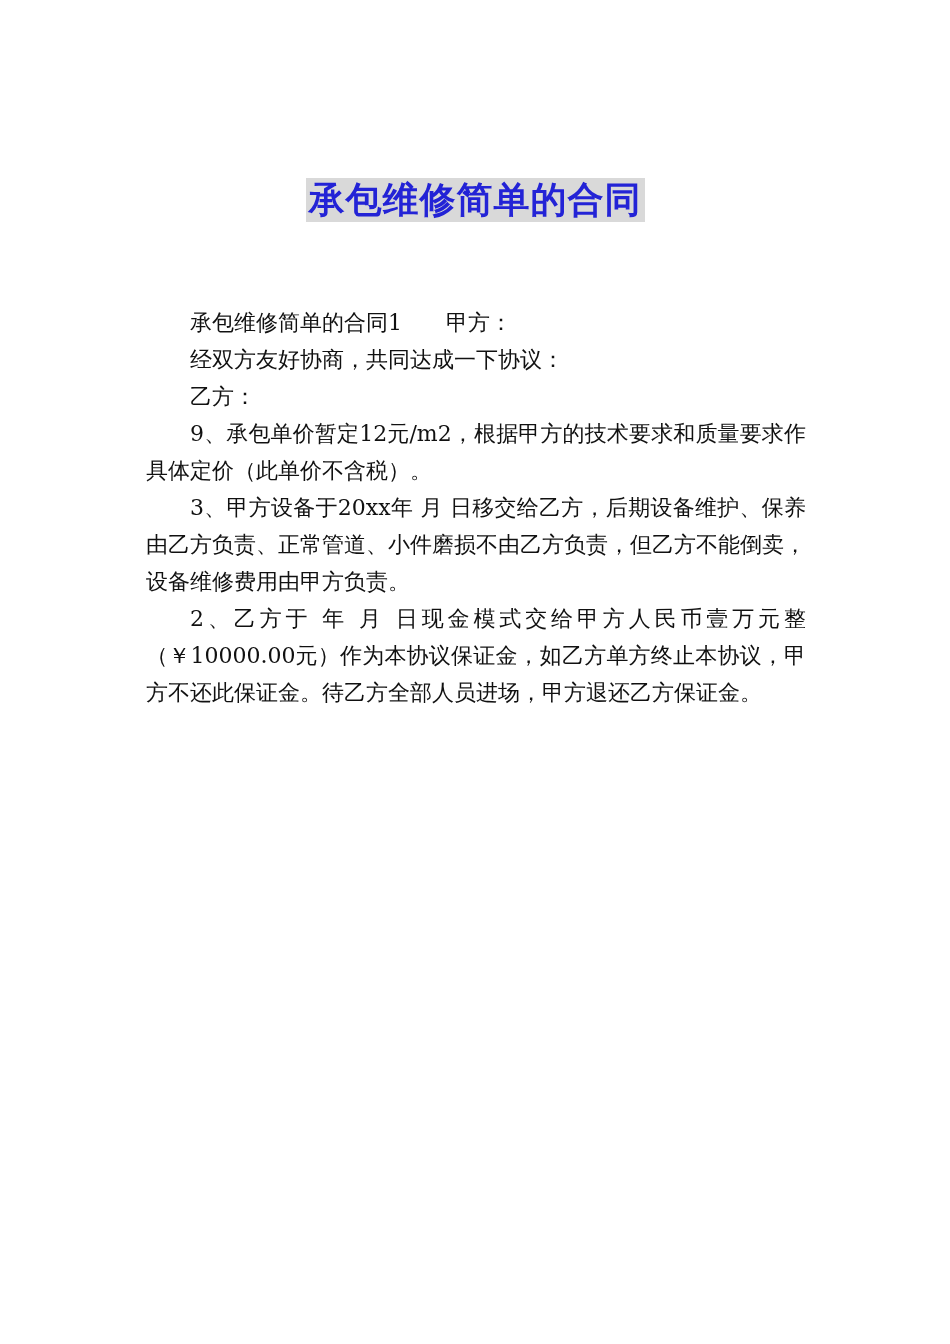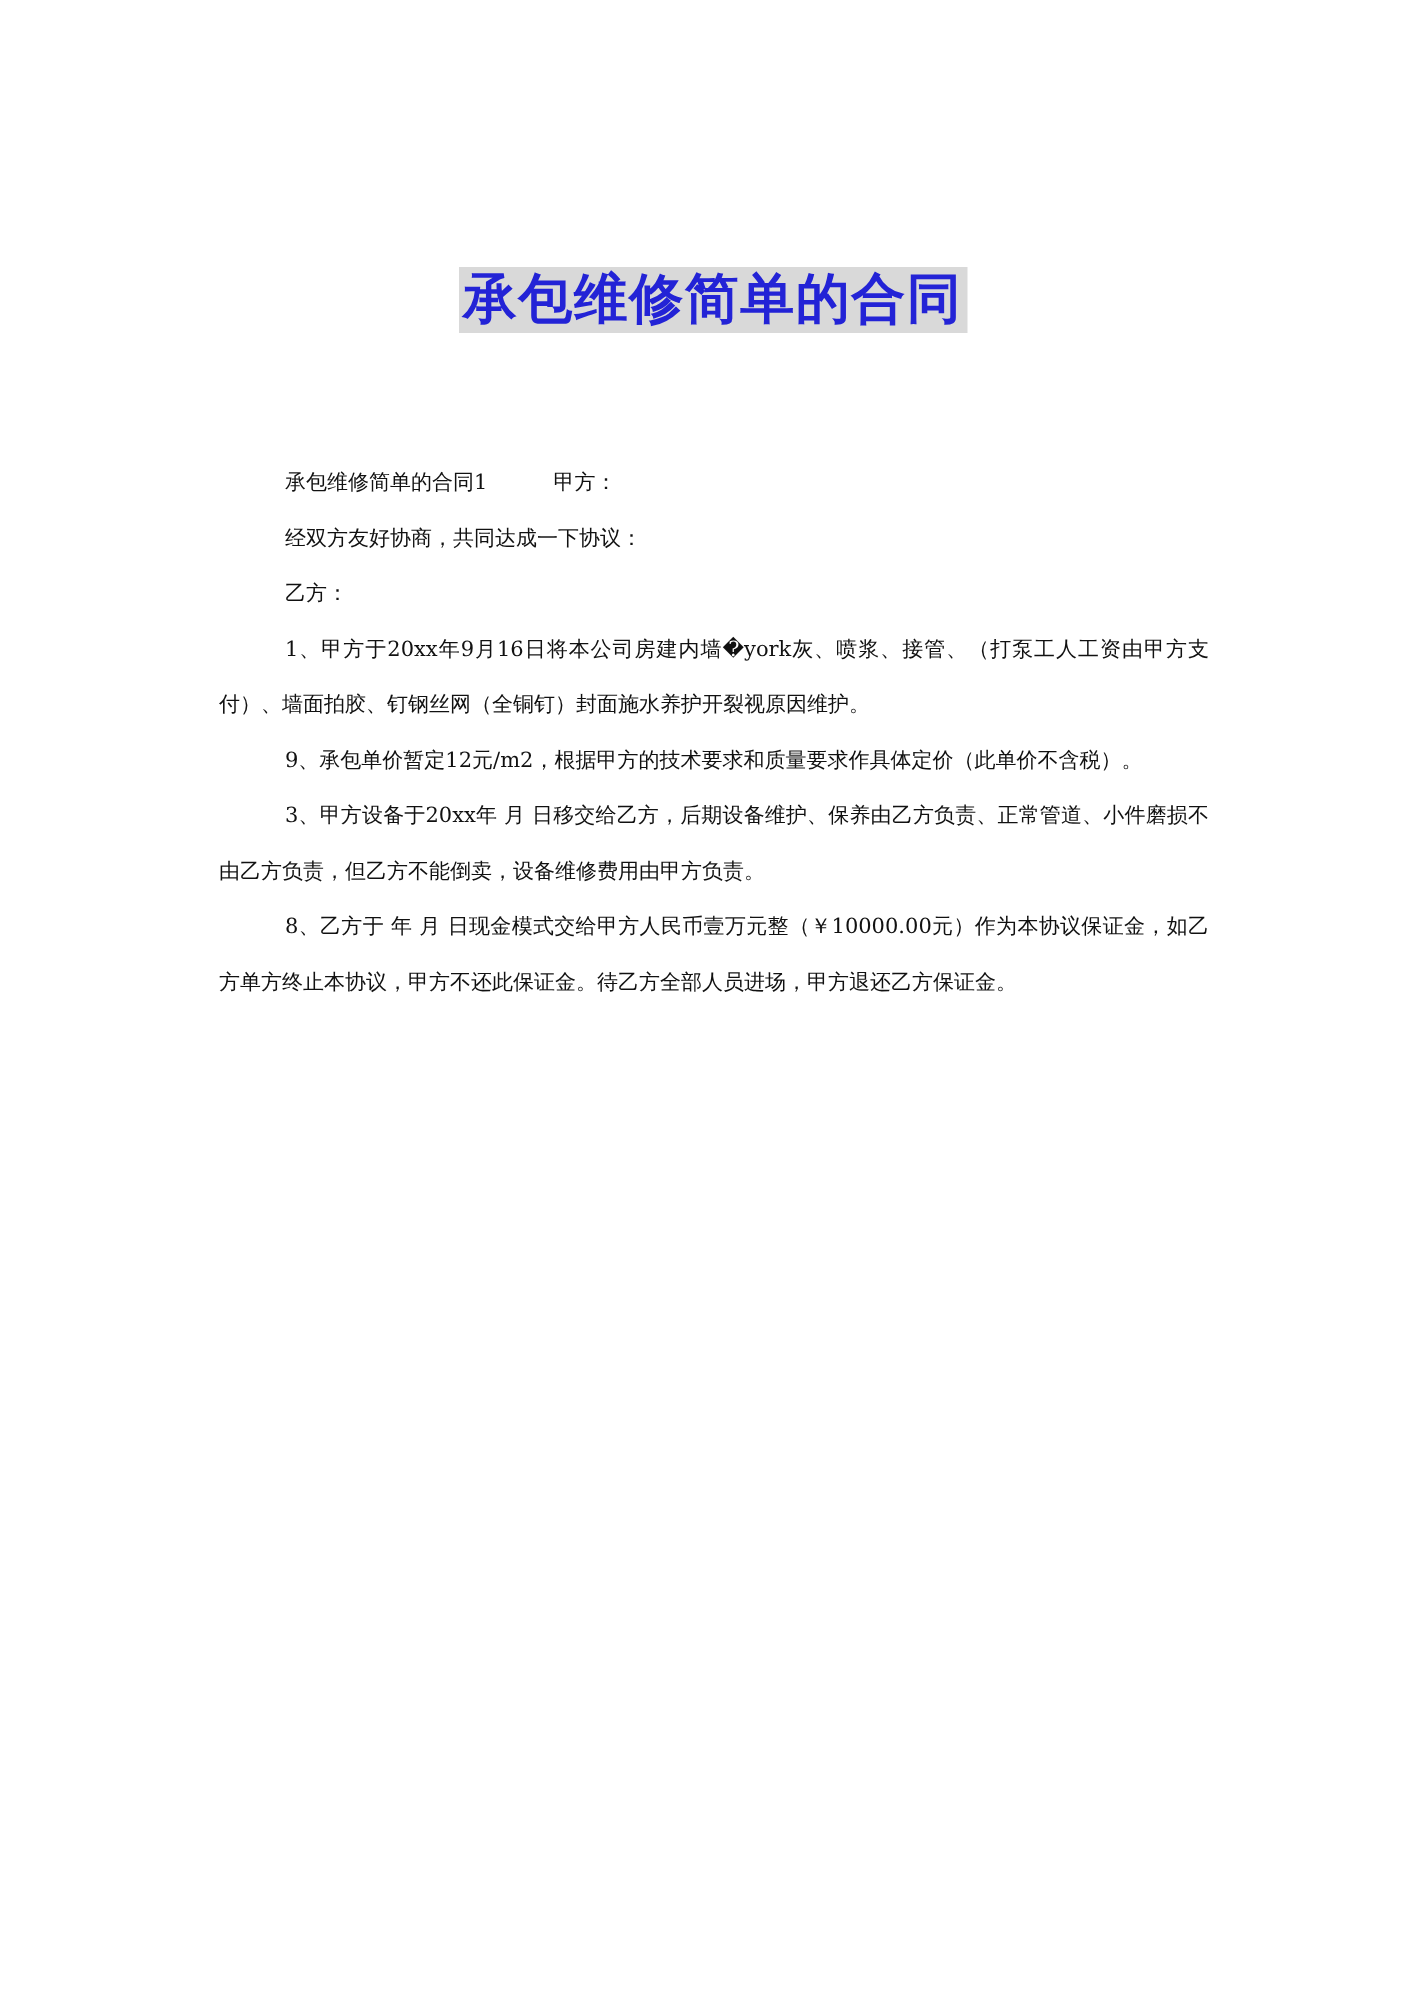--- a/index.html
+++ b/index.html
@@ -3,35 +3,34 @@
 <meta charset="utf-8">
 <style>
   html, body { margin: 0; padding: 0; background: #ffffff; }
   body { width: 950px; height: 1344px; position: relative; overflow: hidden;
          font-family: "DejaVu Serif", "Liberation Serif", serif; color: #111; }
   .page { position: absolute; left: 0; top: 0; width: 772px; height: 1344px; background: #fff; }
   .title-wrap { position: absolute; top: 178px; left: 0; width: 950px; text-align: center; }
   .title { display: inline-block; background: #d9d9d9; color: #2323d6;
            font-family: "DejaVu Sans", "Liberation Sans", sans-serif; font-weight: bold;
            font-size: 36px; line-height: 44px; padding: 0 3px; letter-spacing: 1px; }
-  .body { position: absolute; left: 146px; top: 304px; width: 660px; font-size: 14px; line-height: 37px; }
+  .body { position: absolute; left: 146px; top: 304px; width: 660px; font-size: 22px; line-height: 37px; }
   .p { margin: 0; text-align: justify; }
   .indent { text-indent: 44px; }
   .gap { display: inline-block; width: 44px; }
 </style>
 </head>
 <body>
 
 <div class="page">
   <div class="title-wrap">
     <span class="title">承包维修简单的合同</span>
   </div>
 
   <div class="body">
     <p class="p indent"><span>承包维修简单的合同1</span><span class="gap"></span><span>甲方：</span></p>
     <p class="p indent">经双方友好协商，共同达成一下协议：</p>
     <p class="p indent">乙方：</p>
-    <p class="p indent">1、甲方于20xx年9月16日将本公司房建内墙�york灰、喷浆、接管、（打泵工人工资由甲方支付）、墙面拍胶、钉钢丝网（全铜钉）封面施水养护开裂视原因维护。</p>
     <p class="p indent">9、承包单价暂定12元/m2，根据甲方的技术要求和质量要求作具体定价（此单价不含税）。</p>
     <p class="p indent">3、甲方设备于20xx年 月 日移交给乙方，后期设备维护、保养由乙方负责、正常管道、小件磨损不由乙方负责，但乙方不能倒卖，设备维修费用由甲方负责。</p>
-    <p class="p indent">8、乙方于 年 月 日现金模式交给甲方人民币壹万元整（￥10000.00元）作为本协议保证金，如乙方单方终止本协议，甲方不还此保证金。待乙方全部人员进场，甲方退还乙方保证金。</p>
+    <p class="p indent">2、乙方于 年 月 日现金模式交给甲方人民币壹万元整（￥10000.00元）作为本协议保证金，如乙方单方终止本协议，甲方不还此保证金。待乙方全部人员进场，甲方退还乙方保证金。</p>
   </div>
 </div>
 
 </body></html>

